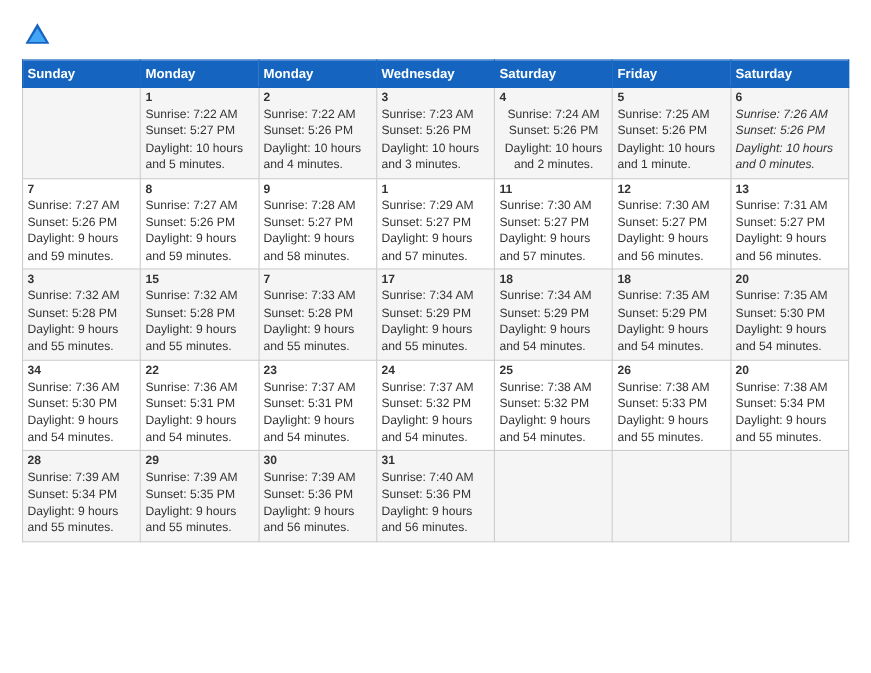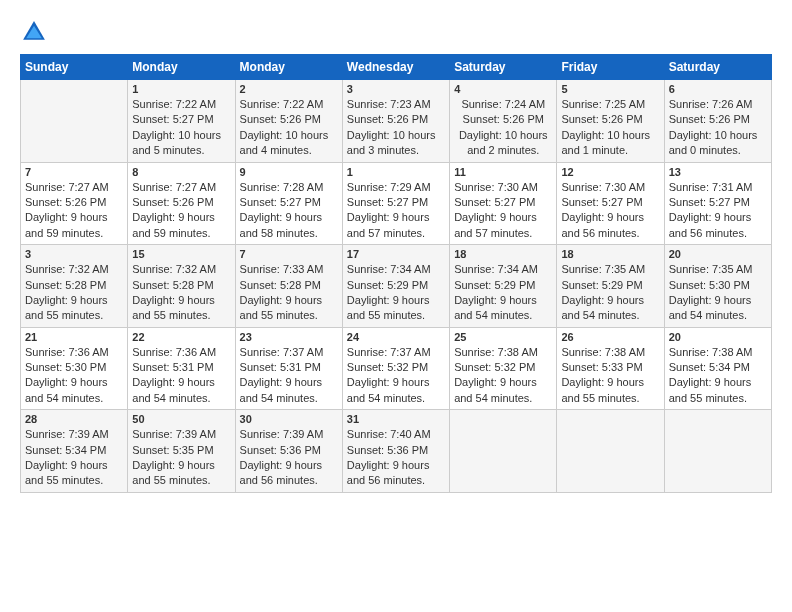--- a/index.html
+++ b/index.html
@@ -157,21 +157,21 @@
           </td>
           <td>
             <div class="day-num">5</div>
             <div class="cell-content" style="white-space: pre-line;">Sunrise: 7:25 AM
 Sunset: 5:26 PM
 Daylight: 10 hours
 and 1 minute.</div>
           </td>
           <td>
             <div class="day-num">6</div>
-            <div class="cell-content" style="white-space: pre-line;">Sunrise: 7:26 AM
+            <div class="cell-content" style="white-space: pre-line; font-style: italic;">Sunrise: 7:26 AM
 Sunset: 5:26 PM
 Daylight: 10 hours
 and 0 minutes.</div>
           </td>
         </tr>
         <tr>
           <td>
             <div class="day-num">7</div>
             <div class="cell-content" style="white-space: pre-line;">Sunrise: 7:27 AM
 Sunset: 5:26 PM
@@ -267,21 +267,21 @@
           <td>
             <div class="day-num">20</div>
             <div class="cell-content" style="white-space: pre-line;">Sunrise: 7:35 AM
 Sunset: 5:30 PM
 Daylight: 9 hours
 and 54 minutes.</div>
           </td>
         </tr>
         <tr>
           <td>
-            <div class="day-num">21</div>
+            <div class="day-num">34</div>
             <div class="cell-content" style="white-space: pre-line;">Sunrise: 7:36 AM
 Sunset: 5:30 PM
 Daylight: 9 hours
 and 54 minutes.</div>
           </td>
           <td>
             <div class="day-num">22</div>
             <div class="cell-content" style="white-space: pre-line;">Sunrise: 7:36 AM
 Sunset: 5:31 PM
 Daylight: 9 hours
@@ -325,21 +325,21 @@
         </tr>
         <tr>
           <td>
             <div class="day-num">28</div>
             <div class="cell-content" style="white-space: pre-line;">Sunrise: 7:39 AM
 Sunset: 5:34 PM
 Daylight: 9 hours
 and 55 minutes.</div>
           </td>
           <td>
-            <div class="day-num">50</div>
+            <div class="day-num">29</div>
             <div class="cell-content" style="white-space: pre-line;">Sunrise: 7:39 AM
 Sunset: 5:35 PM
 Daylight: 9 hours
 and 55 minutes.</div>
           </td>
           <td>
             <div class="day-num">30</div>
             <div class="cell-content" style="white-space: pre-line;">Sunrise: 7:39 AM
 Sunset: 5:36 PM
 Daylight: 9 hours

